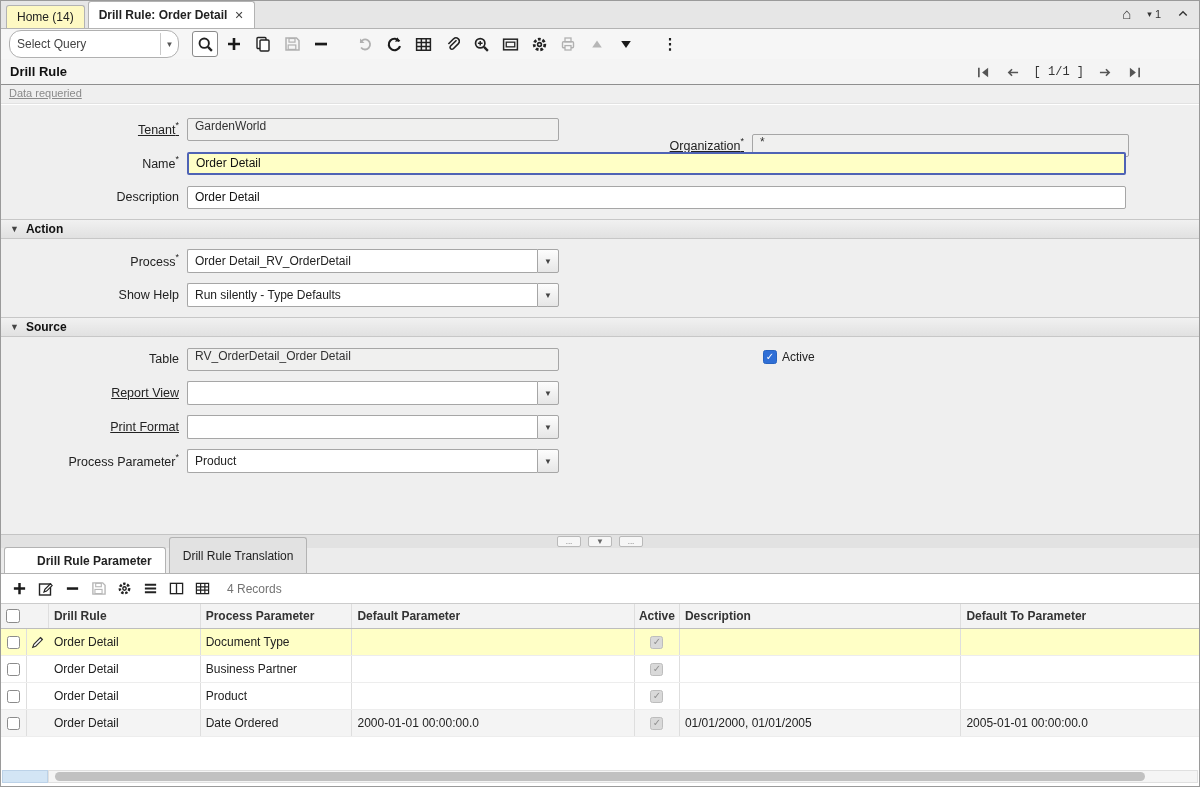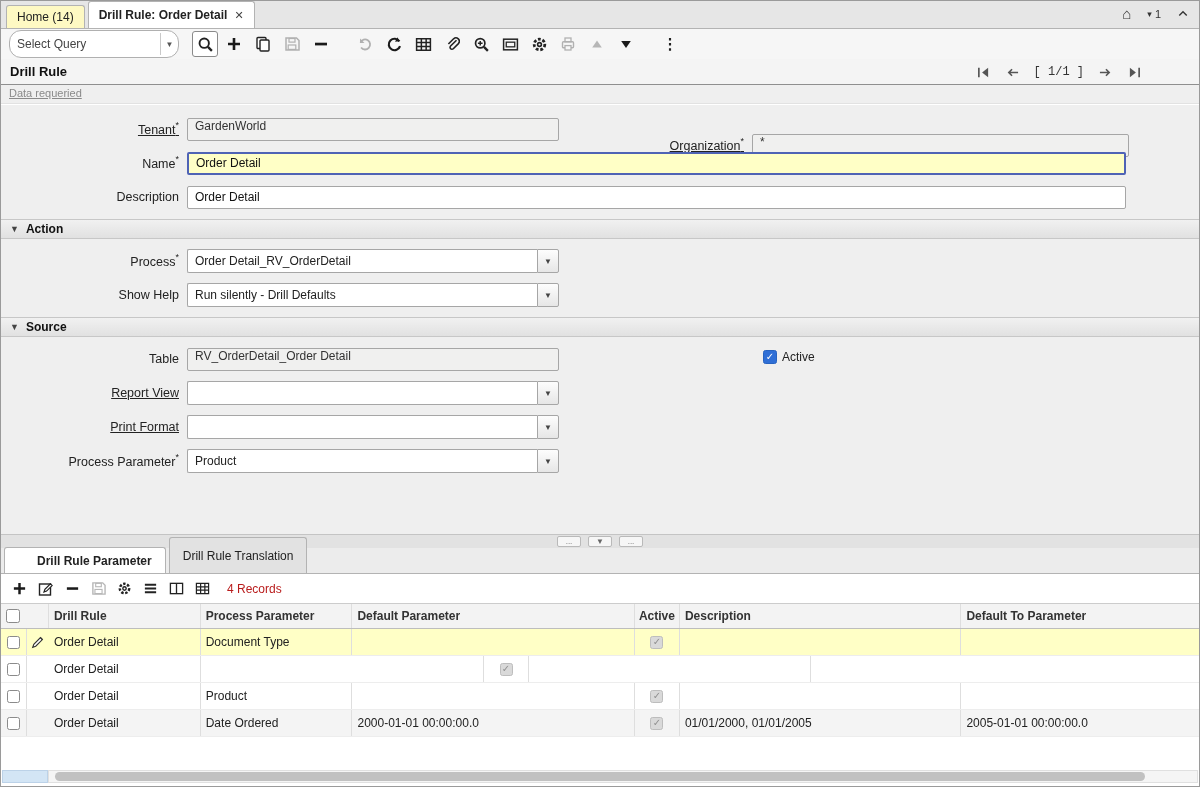--- a/index.html
+++ b/index.html
@@ -95,21 +95,21 @@
   .detail { position:absolute; top:547px; left:0; right:0; bottom:0; background:#fff; }
   .dtabs { height:26px; background:#ececec; border-bottom:1px solid #b3b3b3;
     display:flex; align-items:flex-end; padding-left:3px; }
   .dtab { height:36px; padding:0 13px; display:flex; align-items:center;
     border:1px solid #b3b3b3; border-bottom:none; border-radius:3px 3px 0 0;
     background:#e2e2e2; margin-right:3px; white-space:nowrap; }
   .dtab.active { background:#fff; font-weight:bold; height:26px; z-index:2;padding-left:32px; }
   .dtoolbar { height:29px; display:flex; align-items:center; gap:11px; padding:0 11px; background:#fff; }
   .dbtn { display:flex; align-items:center; justify-content:center; }
   .dbtn.disabled { opacity:.32; }
-  .records { color:#b91c1c; margin-left:6px; }
+  .records { color:#737373; margin-left:6px; }
 
   
   .grid { border-top:1px solid #cccccc; }
   .ghead { display:flex; height:25px; background:#f3f3f3; border-bottom:1px solid #bdbdbd;
     font-weight:bold; color:#333; align-items:stretch; }
   .ghead .gc { display:flex; align-items:center; }
   .gc { padding:0 5px; border-right:1px solid #dedede; overflow:hidden; white-space:nowrap; display:flex; align-items:center; }
   .grow { display:flex; height:27px; border-bottom:1px solid #ededed; background:#fff; align-items:stretch; }
   .grow.sel { background:#ffffc6; }
   .grow.alt { background:#f4f4f4; }
@@ -359,21 +359,21 @@
       <span class="flabel"><span>Process</span><sup class="req">*</sup></span>
       <div class="combo">
         <span class="val">Order Detail_RV_OrderDetail</span>
         <span class="cbtn">▼</span>
       </div>
     </div>
 
     <div class="frow">
       <span class="flabel">Show Help</span>
       <div class="combo">
-        <span class="val">Run silently - Drill Defaults</span>
+        <span class="val">Run silently - Type Defaults</span>
         <span class="cbtn">▼</span>
       </div>
     </div>
 
     <div class="section">
       <span class="secarrow">▼</span>
       <span>Source</span>
     </div>
 
     <div class="frow">
@@ -517,20 +517,21 @@
         <div class="gc c-de"></div>
         <div class="gc c-dt"></div>
       </div>
 
       <div class="grow">
         <div class="gc c-sel">
             <span class="cb"></span>
           </div>
         <div class="gc c-edit"></div>
         <div class="gc c-dr">Order Detail</div>
+        <div class="gc c-pp">Business Partner</div>
         <div class="gc c-dp"></div>
         <div class="gc c-ac">
             <span class="cb on-gray">
               <span>✓</span>
             </span>
           </div>
         <div class="gc c-de"></div>
         <div class="gc c-dt"></div>
       </div>
 

